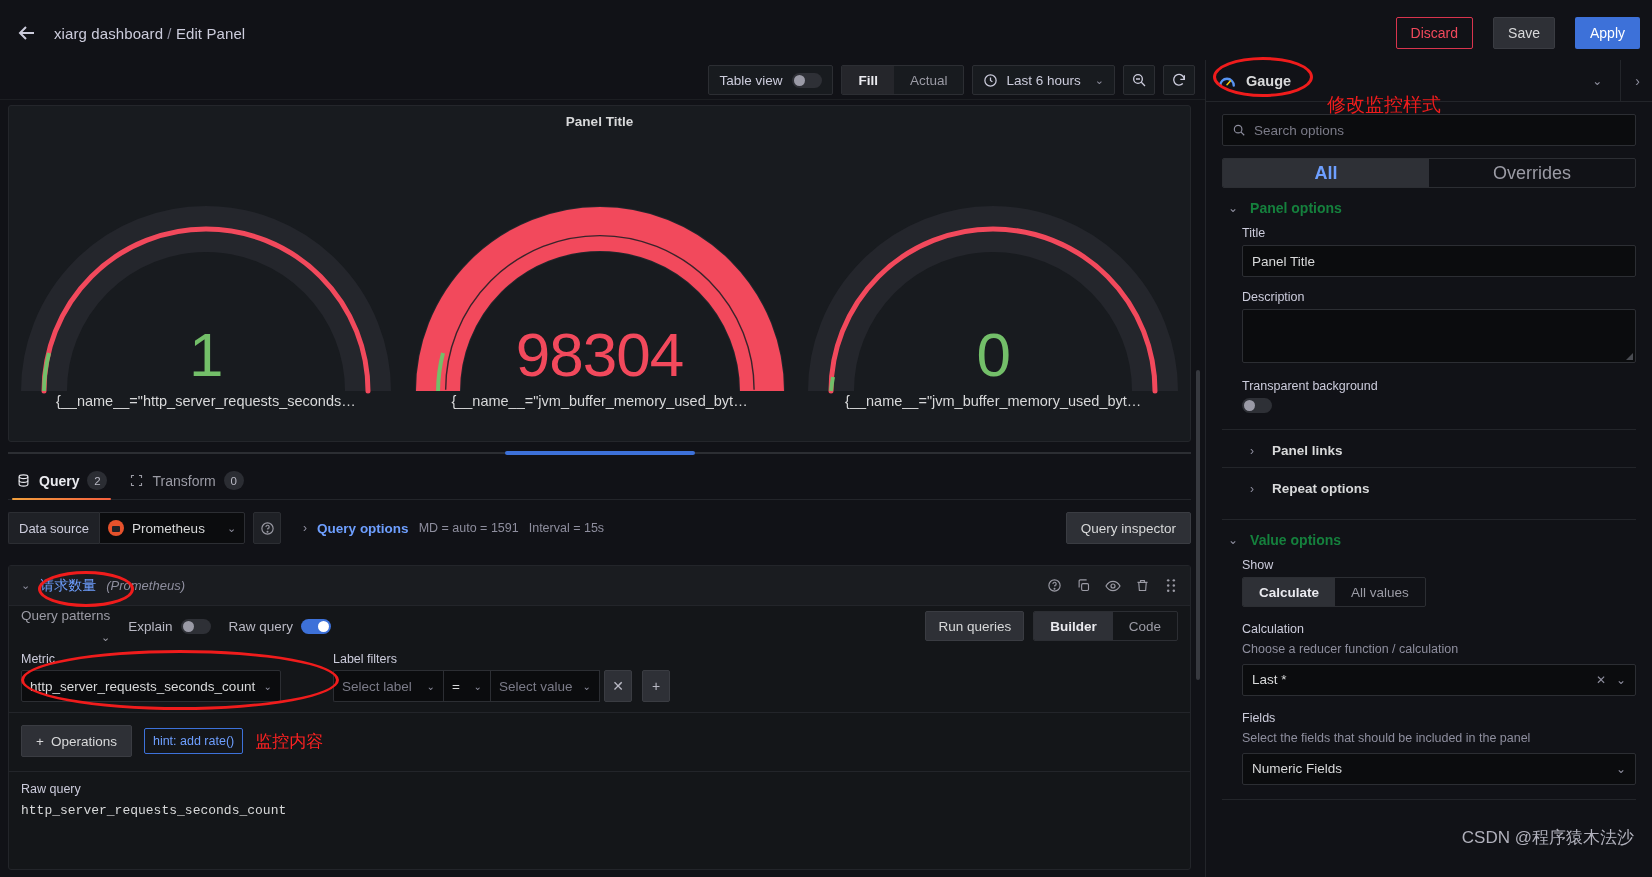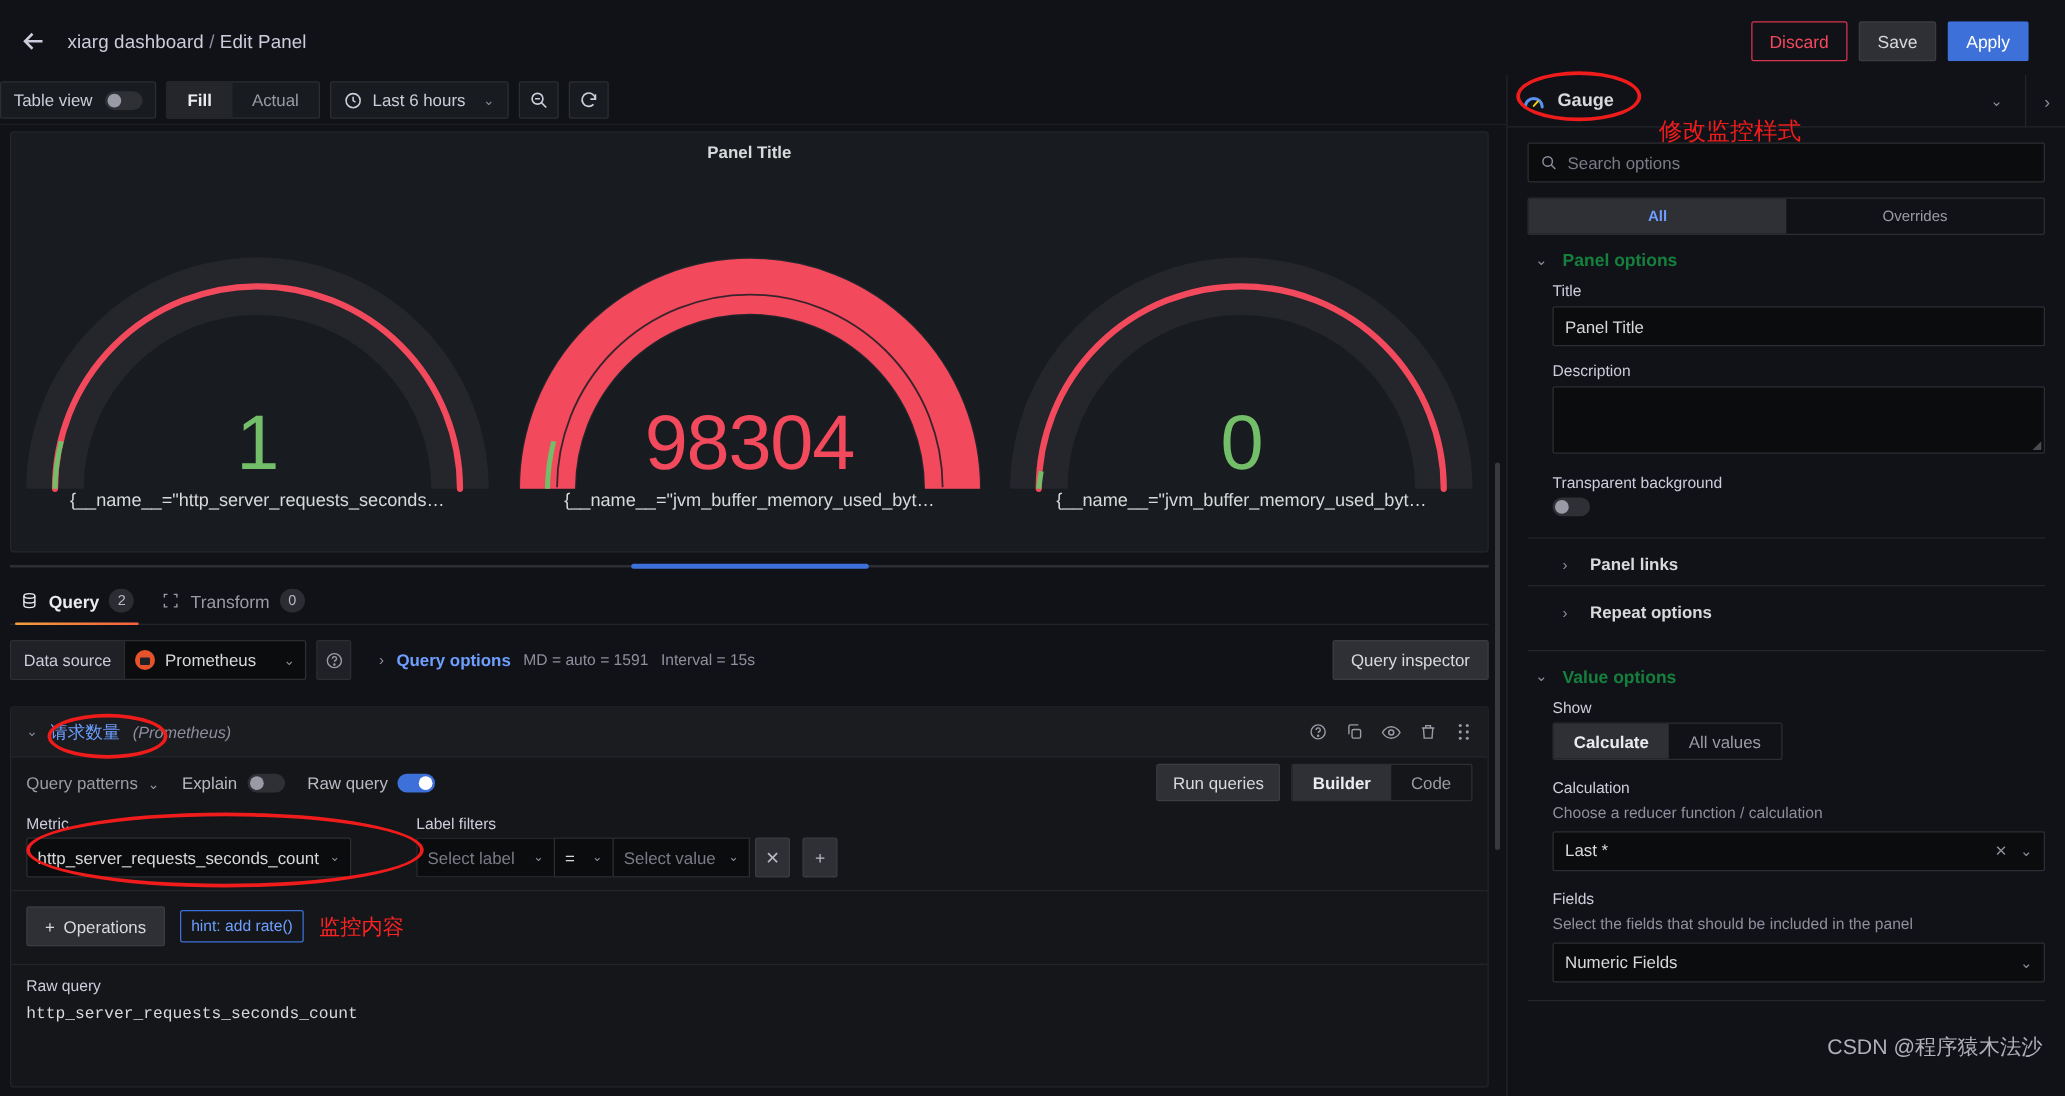--- a/index.html
+++ b/index.html
@@ -18,36 +18,36 @@
     background: #111217; display: flex; align-items: center;
   }
   .back-arrow {
     width: 26px; height: 26px; margin-left: 14px; margin-right: 14px;
     display: flex; align-items: center; justify-content: center;
     color: #ccccdc; cursor: pointer;
   }
   .breadcrumb { font-size: 15px; color: #ccccdc; letter-spacing: .1px; }
   .breadcrumb .sep { color: #8e8e9e; }
   .topnav-right {
-    margin-left: auto; display: flex; align-items: center; gap: 9px;
-    padding-right: 29px;
+    margin-left: auto; display: flex; align-items: center; gap: 20px;
+    padding-right: 12px;
   }
   .btn {
     height: 32px; padding: 0 14px; border-radius: 2px; font-size: 14px;
     display: flex; align-items: center; justify-content: center;
     cursor: pointer; border: 1px solid transparent; white-space: nowrap;
   }
   .btn-discard { border-color: #d9344e; color: #f2495c; background: transparent; }
   .btn-save { background: #2e3036; color: #d8d9da; border-color: #3a3c42; }
   .btn-apply { background: #3d71d9; color: #fff; font-weight: 500; }
 
   
   .toolbar {
     position: absolute; left: 0; top: 60px; width: 1205px; height: 40px;
-    display: flex; align-items: center; 
+    display: flex; align-items: center; justify-content: flex-end;
     padding-right: 10px; gap: 8px;
   }
   .ctl {
     height: 30px; border: 1px solid #2c2e33; border-radius: 2px;
     background: #181b1f; display: flex; align-items: center;
     font-size: 13.5px; color: #ccccdc;
   }
   .tableview { padding: 0 10px; gap: 10px; }
   .toggle {
     width: 30px; height: 15px; border-radius: 8px; background: #2e3036;
@@ -175,21 +175,21 @@
   .qhead-icons {
     margin-left: auto; display: flex; align-items: center; gap: 14px;
     color: #9b9ba5;
   }
   .qhead-icons span { cursor: pointer; display: flex; }
 
   .qtoolrow {
     height: 40px; display: flex; align-items: center; gap: 18px;
     padding: 0 12px; font-size: 13.5px; color: #b9b9c4;
   }
-  .qpatterns { display: flex; align-items: flex-end; gap: 8px; color: #9b9ba5; cursor: pointer; }
+  .qpatterns { display: flex; align-items: flex-end; gap: 8px; color: #9b9ba5; cursor: pointer; flex-direction: column; }
   .labeled-toggle { display: flex; align-items: center; gap: 8px; }
   .qtoolrow-right { margin-left: auto; display: flex; align-items: center; gap: 9px; }
   .run-btn {
     height: 30px; padding: 0 12px; background: #2e3036; border: 1px solid #3a3c42;
     border-radius: 2px; color: #d8d9da; font-size: 13.5px;
     display: flex; align-items: center; cursor: pointer;
   }
 
   .metricrow {
     display: flex; align-items: flex-end; gap: 0; padding: 6px 12px 10px 12px;
@@ -257,21 +257,21 @@
     height: 32px; background: #0b0c0e; border: 1px solid #2c2e33;
     border-radius: 2px; display: flex; align-items: center; gap: 8px;
     padding: 0 9px; color: #7b7b88; font-size: 13.5px;
   }
   .seg-tabs {
     margin-top: 12px; display: flex; border: 1px solid #2c2e33; border-radius: 2px;
     overflow: hidden; height: 30px;
   }
   .seg-tabs > div {
     flex: 1; display: flex; align-items: center; justify-content: center;
-    font-size: 12px; color: #9b9ba5; cursor: pointer;
+    font-size: 18px; color: #9b9ba5; cursor: pointer;
   }
   .seg-tabs > div.active { background: #2e3036; color: #6e9fff; font-weight: 600; }
 
   .section {
     border-bottom: 1px solid #23252a; padding: 12px 0 14px 0;
   }
   .section-head {
     display: flex; align-items: center; gap: 12px; cursor: pointer;
     padding-left: 6px;
   }

